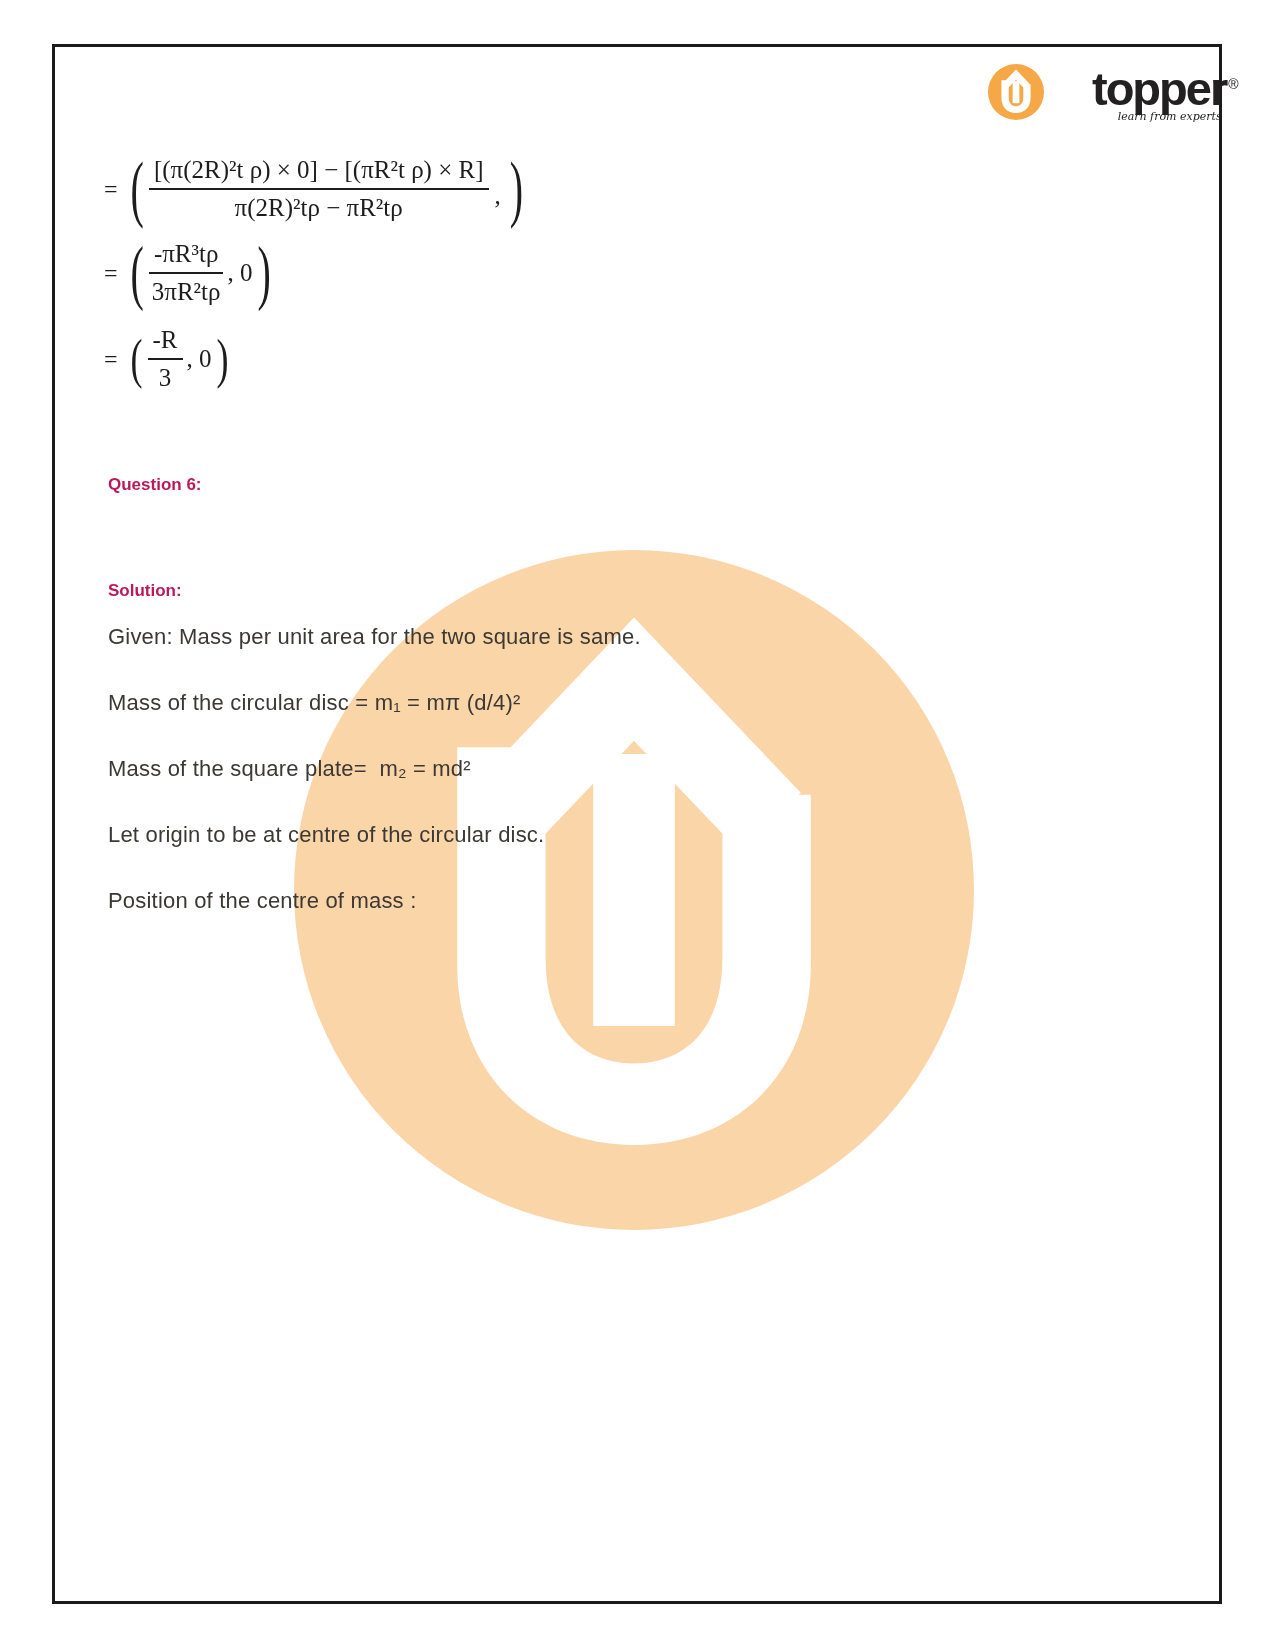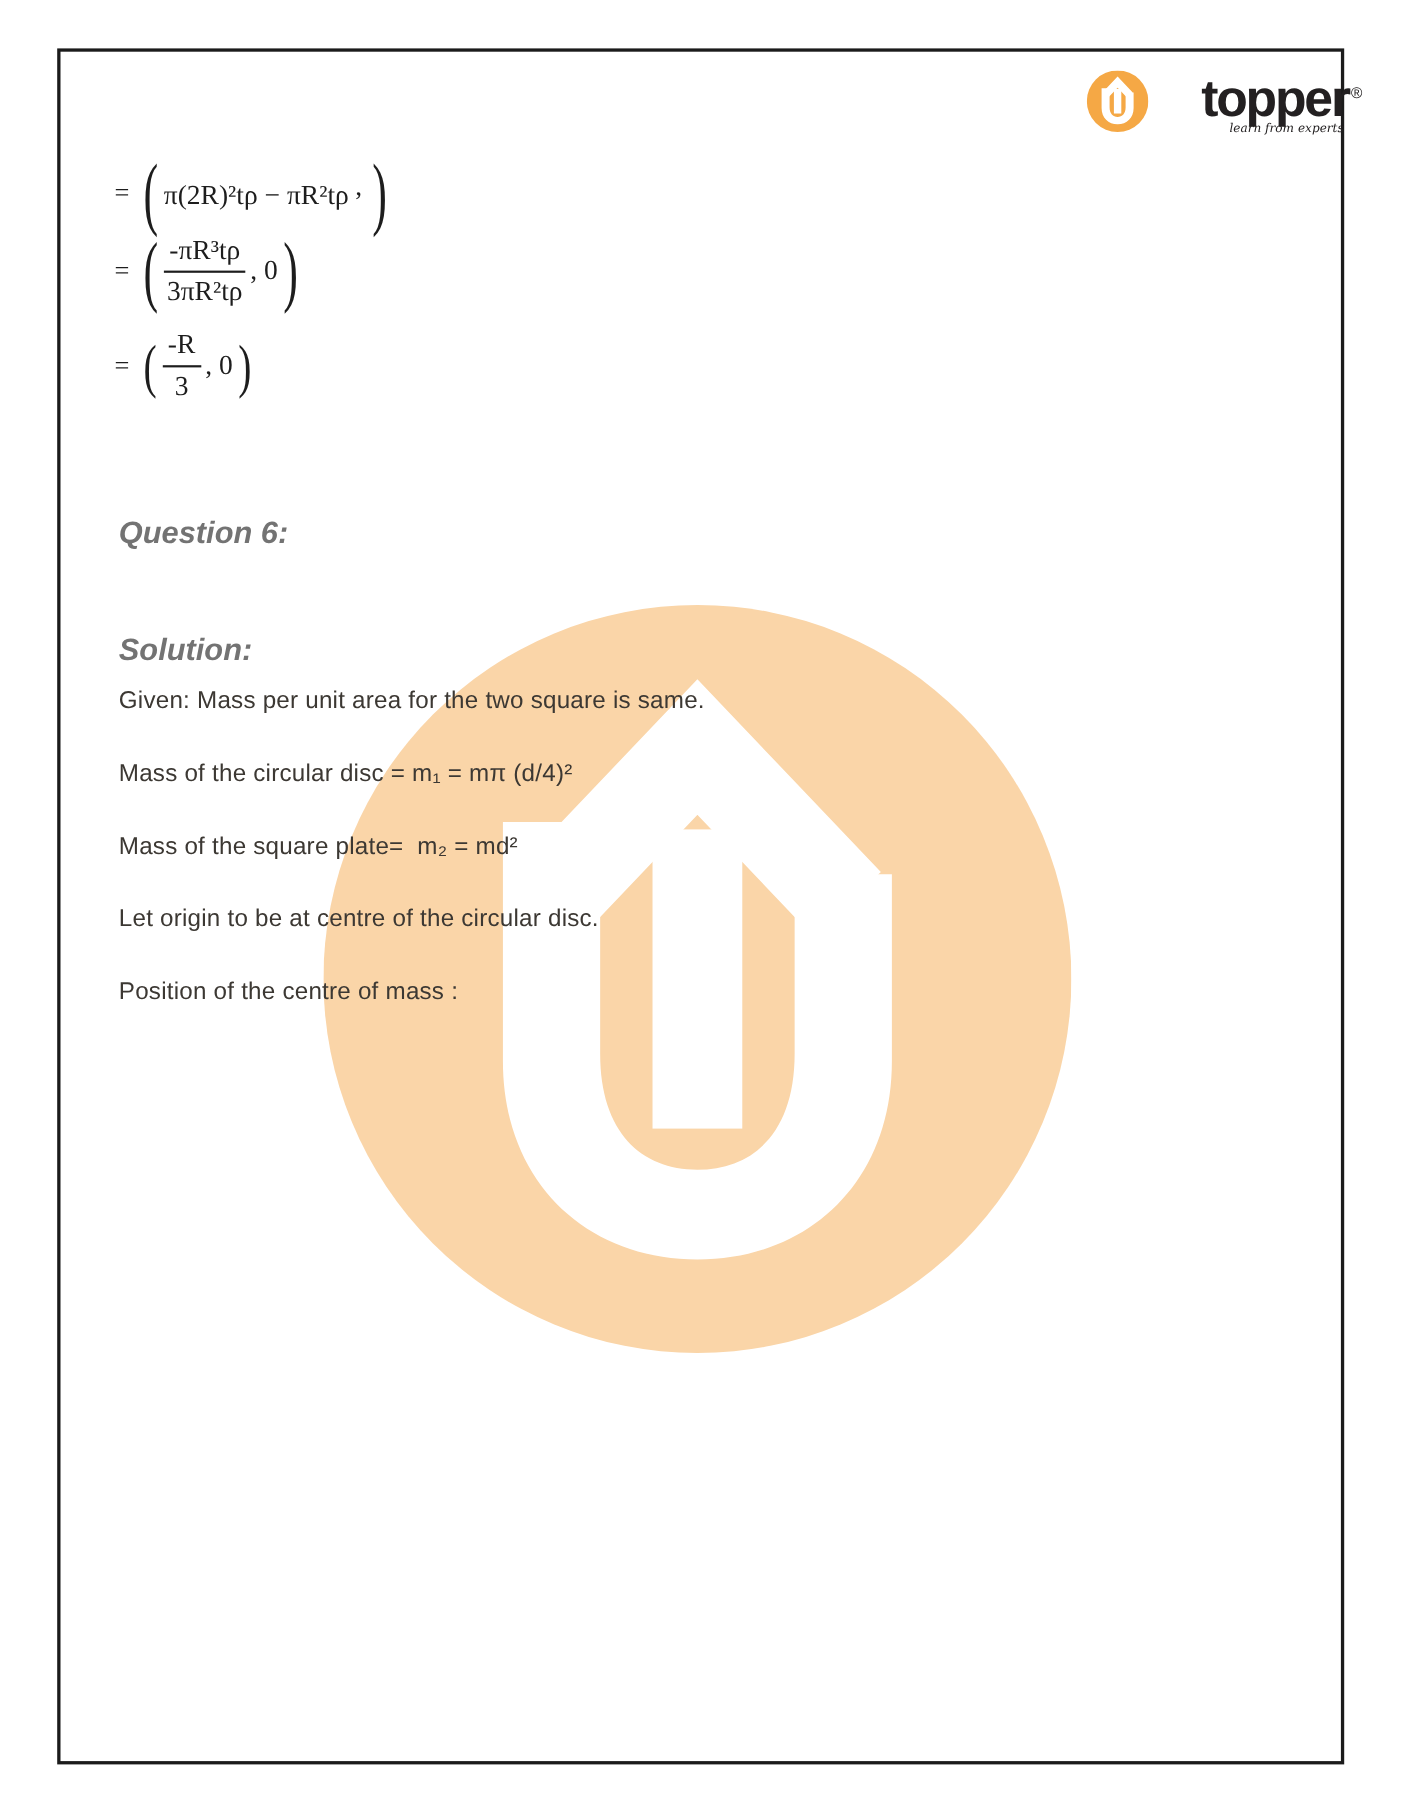--- a/index.html
+++ b/index.html
@@ -36,22 +36,22 @@
     transform:scaleY(1.85);line-height:1;font-weight:400;margin:0 3px;}
   .paren.mid{transform:scaleY(1.8);}
   .paren.sm{transform:scaleY(1.5);font-size:36px;}
   .frac{display:inline-flex;flex-direction:column;align-items:center;margin:0 2px;}
   .num{padding:0 5px 4px 5px;border-bottom:2px solid #1d1d1d;white-space:pre;}
   .den{padding-top:4px;white-space:pre;}
   .eq-comma{align-self:flex-end;padding:0 6px 12px 4px;}
   .eq-rest{padding:0 2px;white-space:pre;}
   
   .heading{
-    position:absolute;left:108px;z-index:1;font-size:28px;font-weight:700;
-    color:#737373;line-height:30px;white-space:pre-wrap;font-style:italic;
+    position:absolute;left:108px;z-index:1;font-size:17px;font-weight:700;
+    color:#be185d;line-height:30px;white-space:pre-wrap;
   }
   .q-heading{top:470px;}
   .s-heading{top:576px;}
   .text-line{
     position:absolute;left:108px;z-index:1;font-size:22px;font-weight:400;
     color:#3c3833;line-height:30px;white-space:pre-wrap;letter-spacing:0.2px;
   }
   .l0{top:622px;}
   .l1{top:688px;}
   .l2{top:754px;}
@@ -88,20 +88,21 @@
     <div class="tagline">learn from experts</div>
   </div>
 </div>
 
 <div class="equations">
 
   <div class="eq-row r1">
     <span class="eq-eq">=</span>
     <span class="paren">(</span>
     <span class="frac">
+      <span class="num">[(π(2R)²t ρ) × 0] − [(πR²t ρ) × R]</span>
       <span class="den">π(2R)²tρ − πR²tρ</span>
     </span>
     <span class="eq-comma">,</span>
     <span class="paren">)</span>
   </div>
 
   <div class="eq-row r2">
     <span class="eq-eq">=</span>
     <span class="paren mid">(</span>
     <span class="frac">

